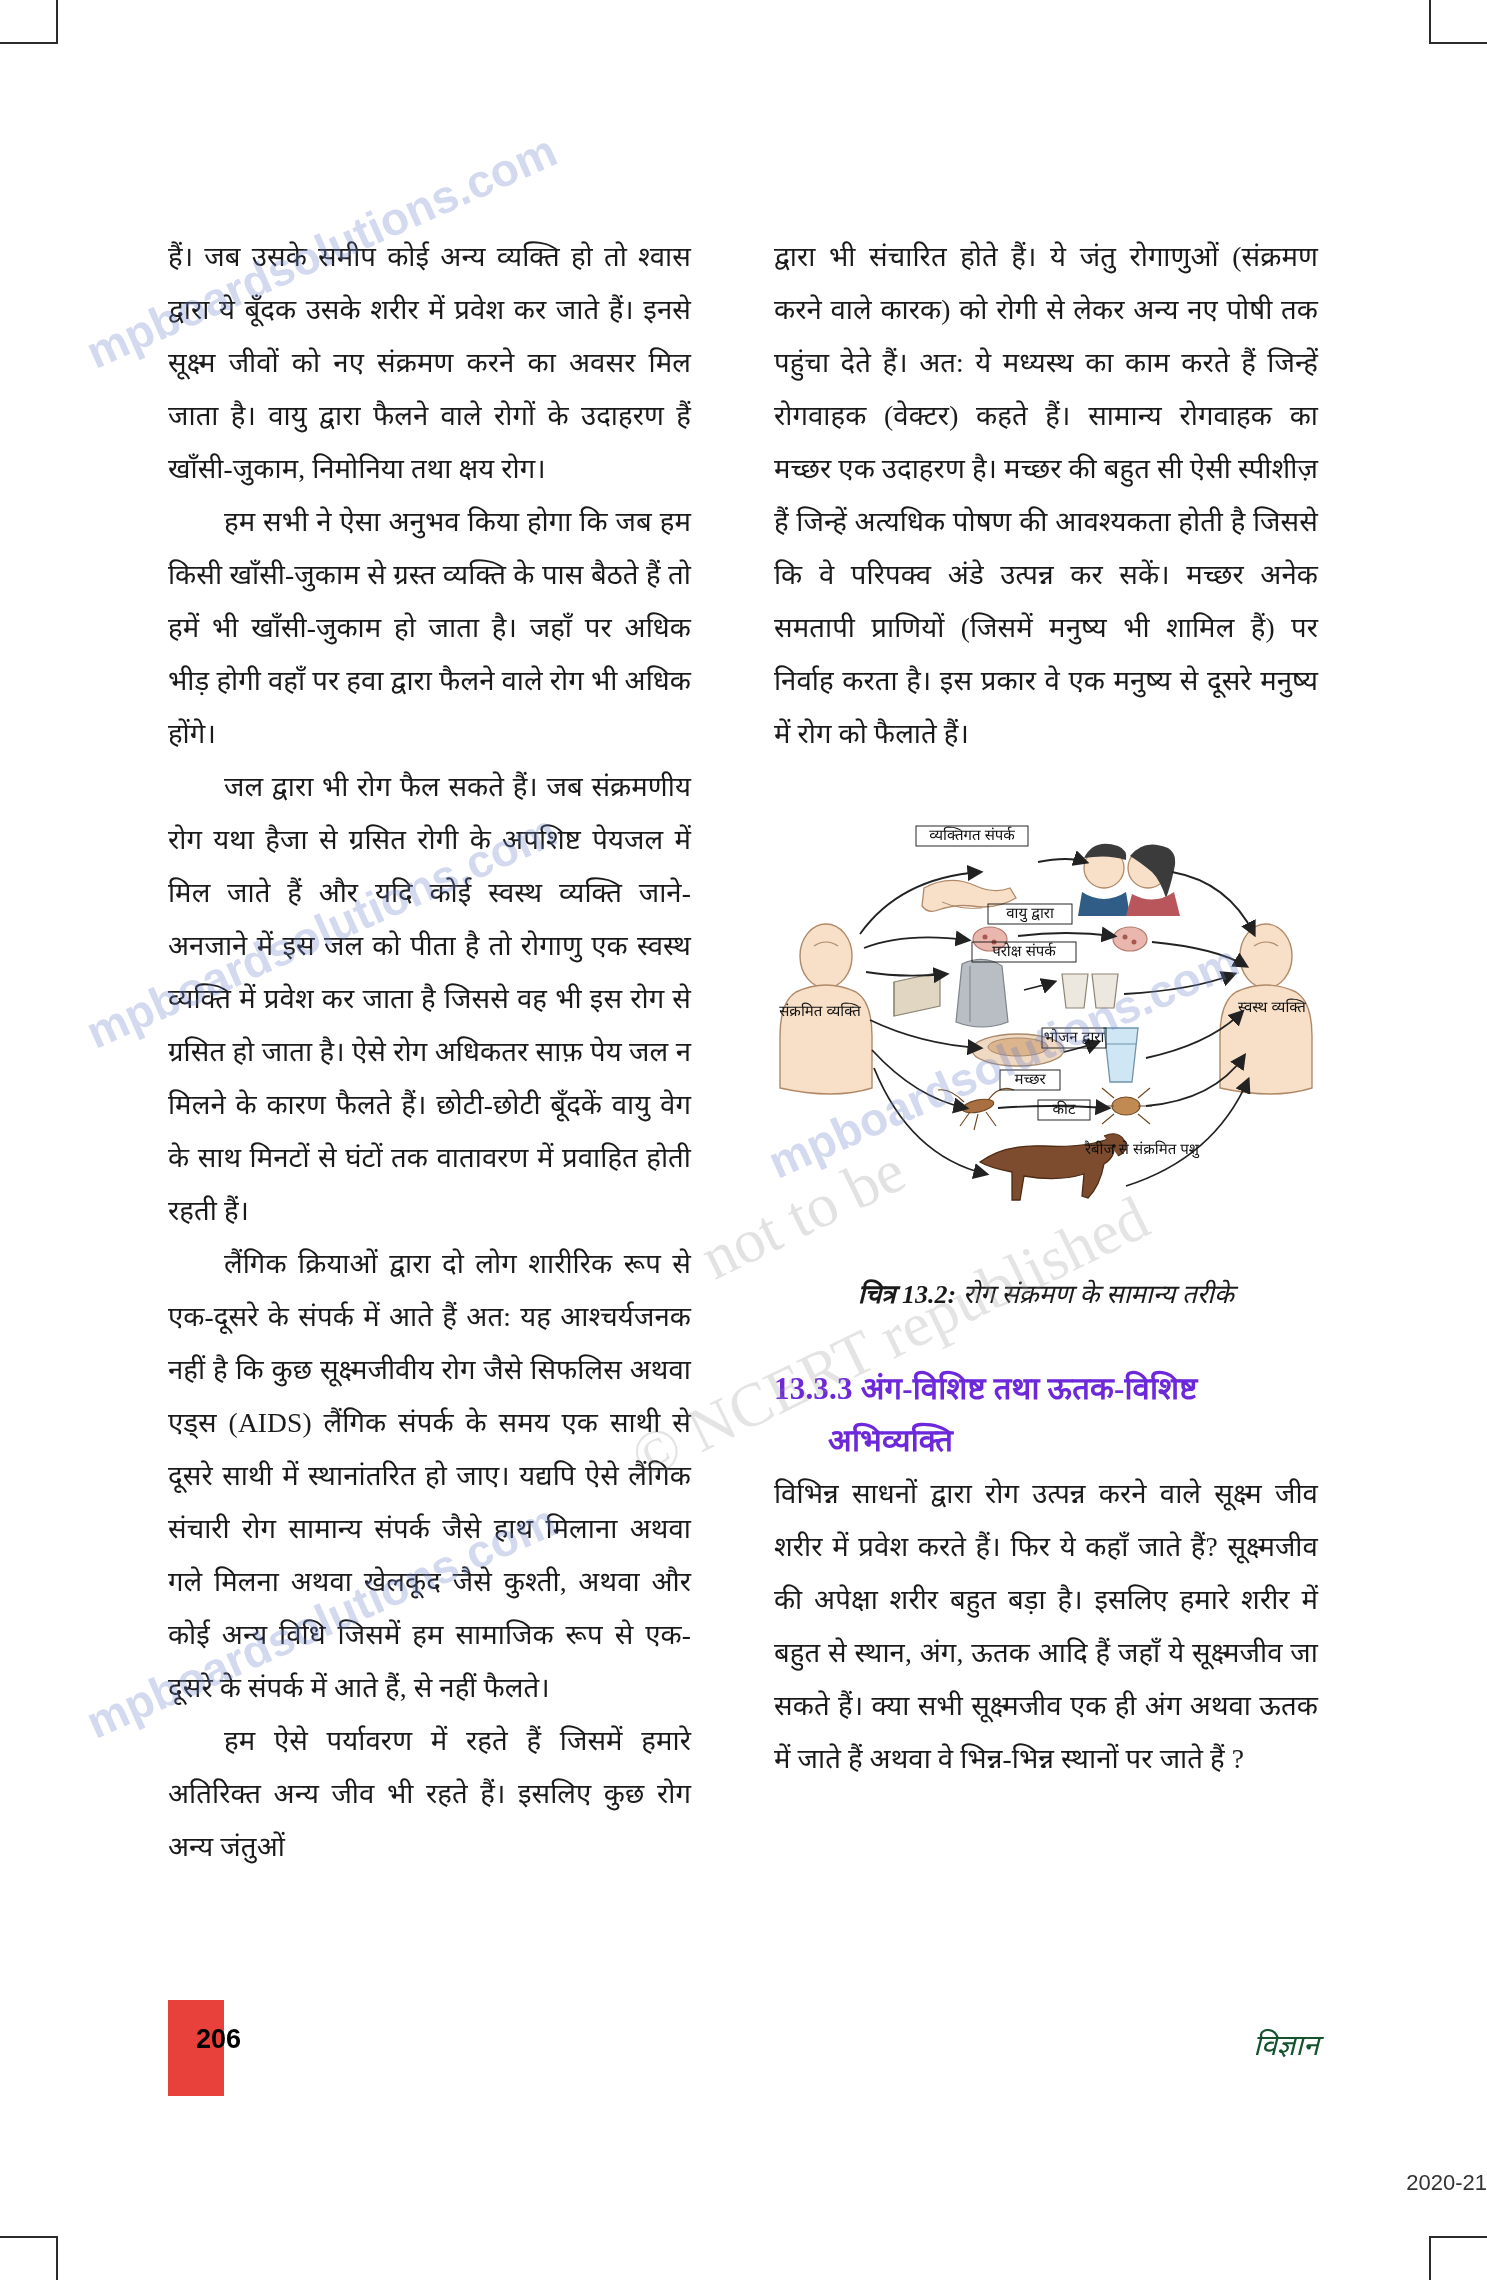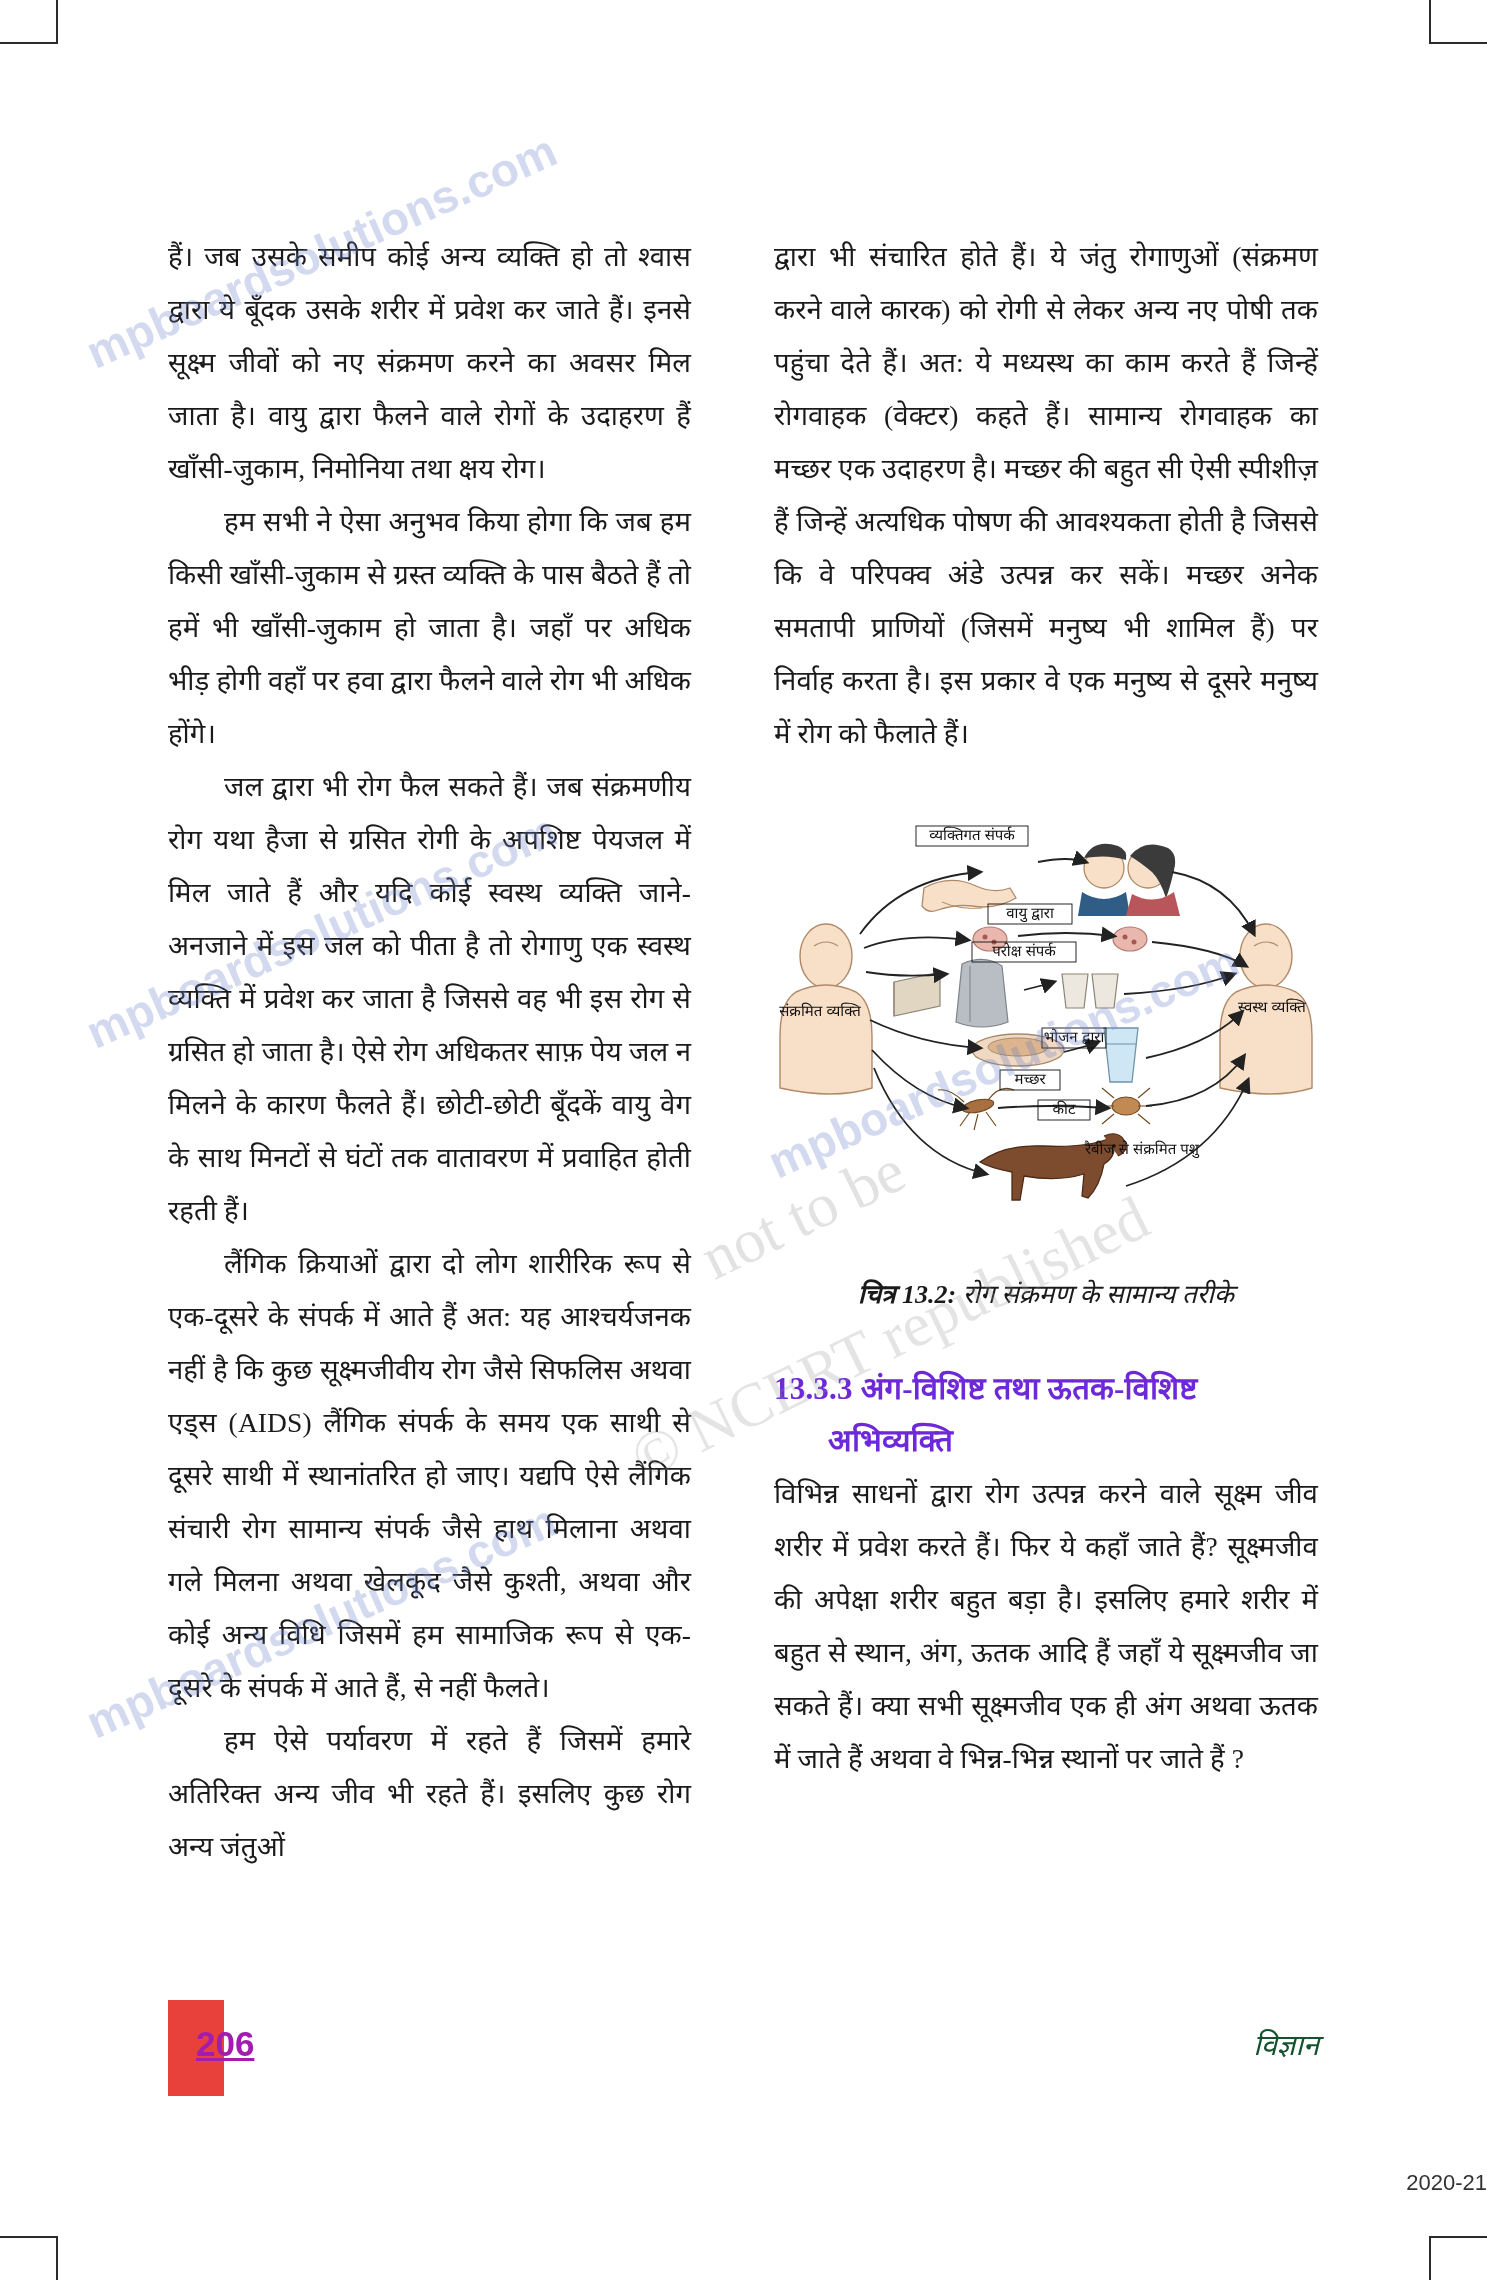--- a/index.html
+++ b/index.html
@@ -106,25 +106,24 @@
     left: 168px;
     top: 2000px;
     width: 56px;
     height: 96px;
     background: #e8403a;
   }
   .folio {
     position: absolute;
     left: 196px;
     top: 2024px;
-    font-size: 35px;
+    font-size: 27px;
     font-weight: bold;
-    color: #a21caf;
+    color: #000000;
     font-family: "Liberation Sans", sans-serif;
-    text-decoration: underline;
   }
   .subject {
     position: absolute;
     right: 168px;
     top: 2024px;
     font-size: 29px;
     font-style: italic;
     color: #14532d;
   }
   .year {

